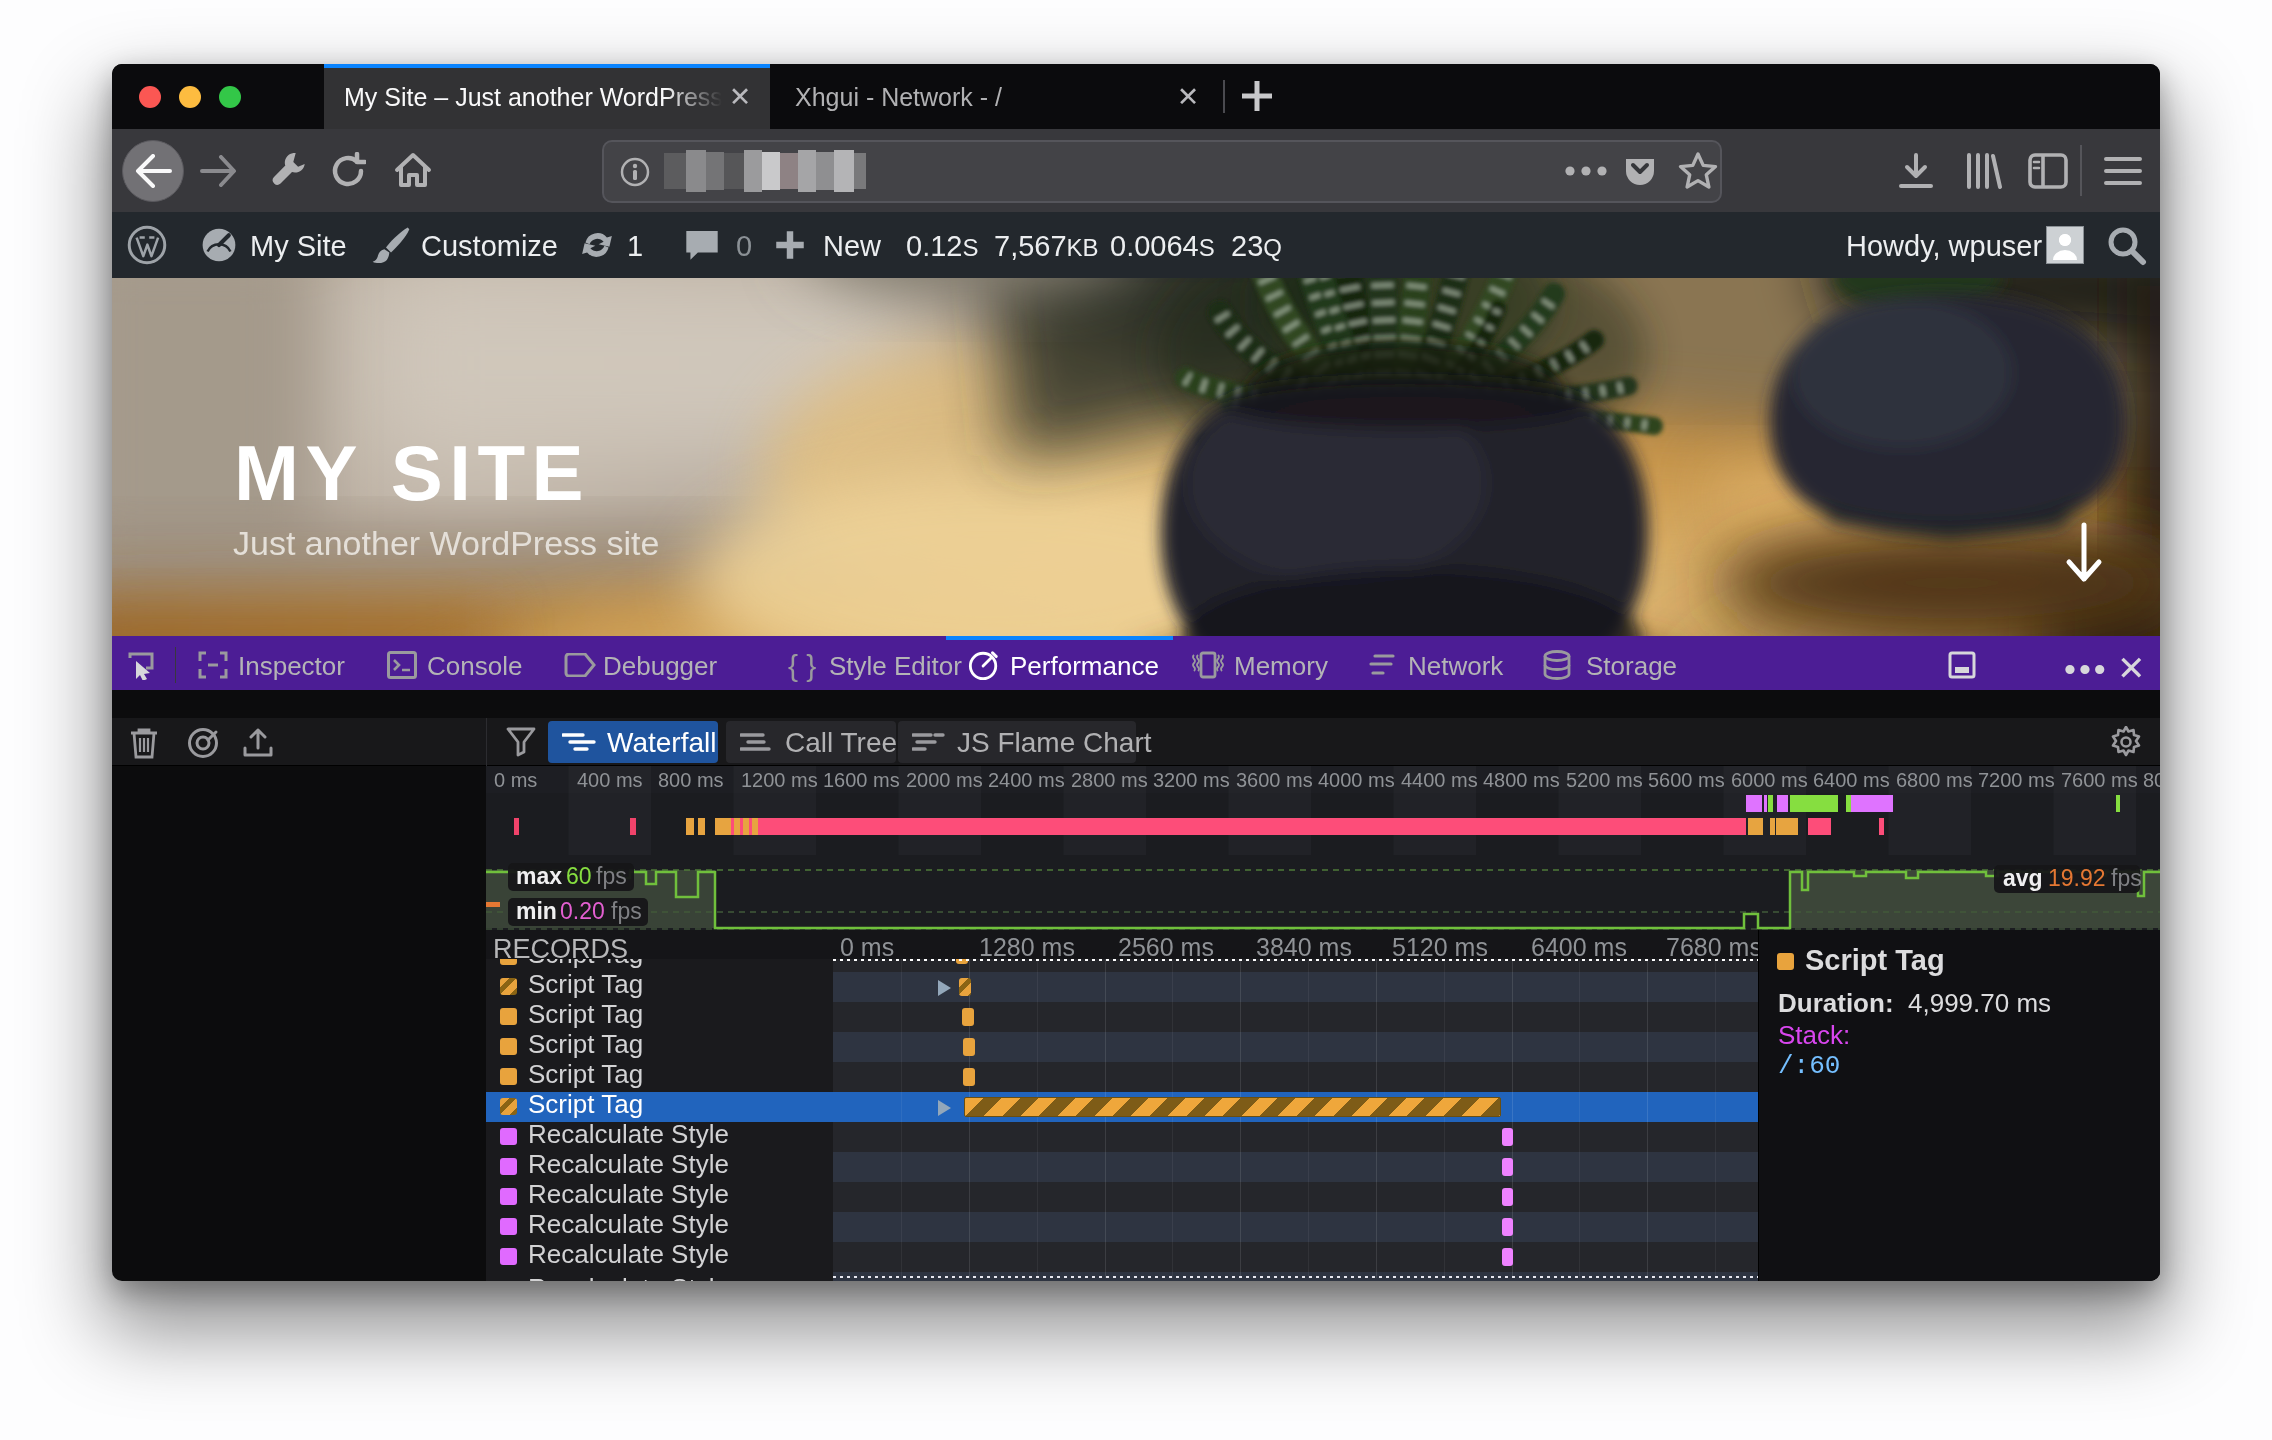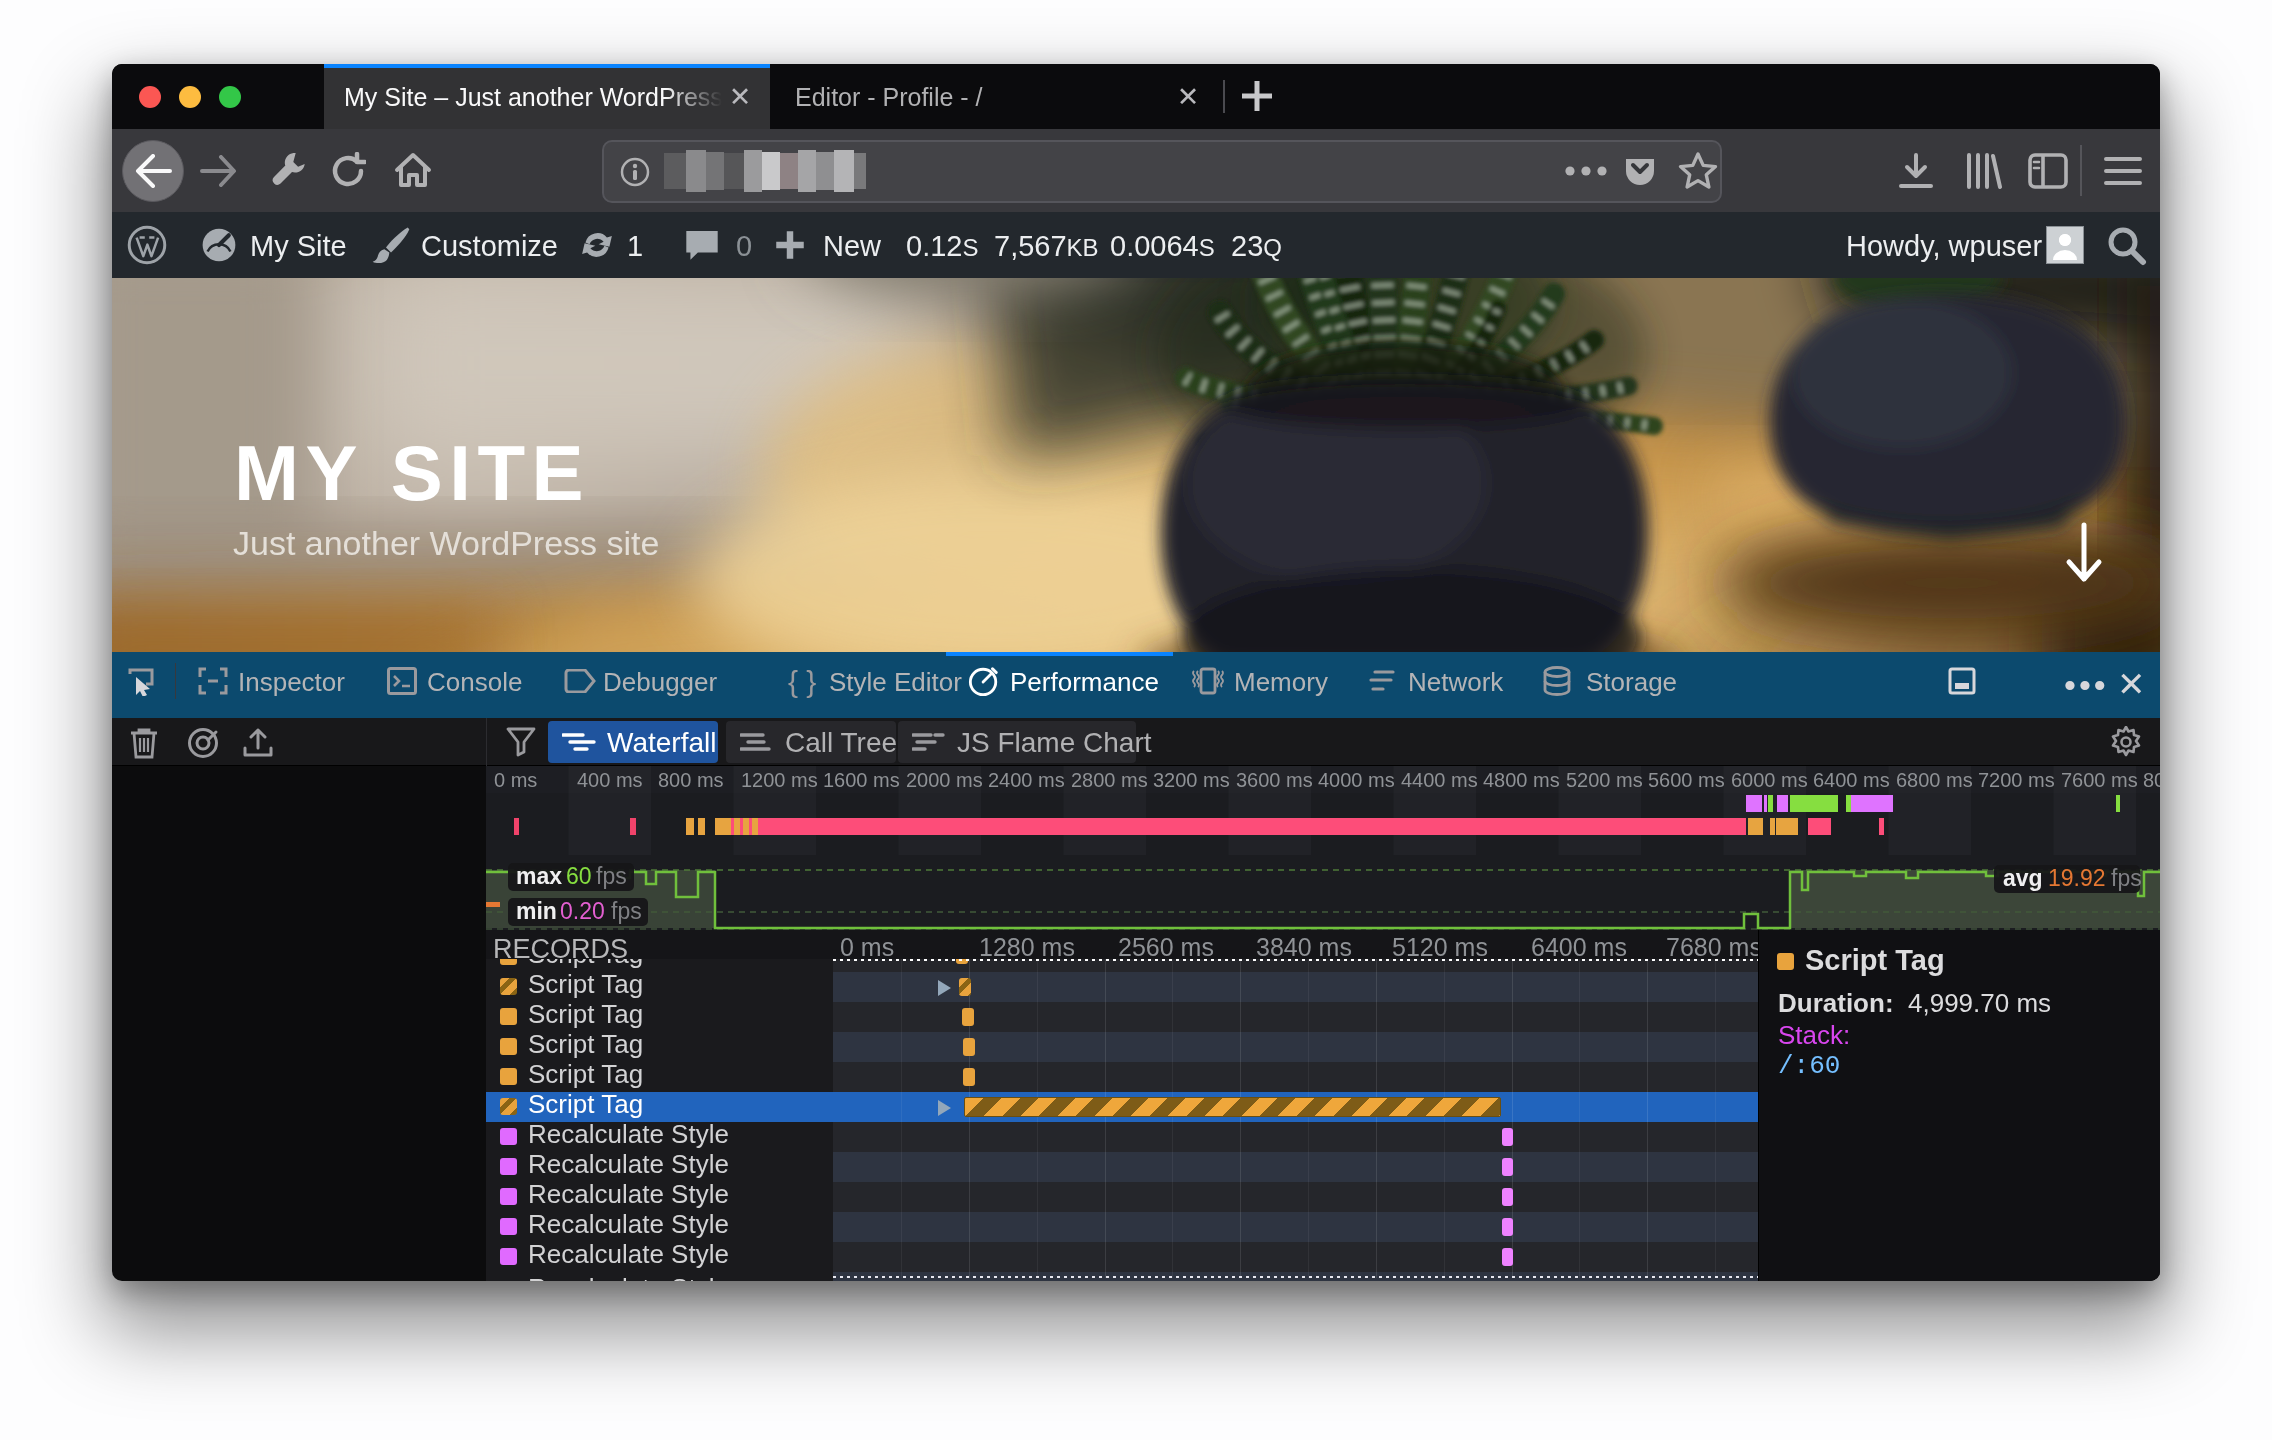--- a/index.html
+++ b/index.html
@@ -21,21 +21,21 @@
   #navbar{position:absolute;left:0;top:65px;width:2048px;height:83px;background:#38383c;}
   #urlbar{position:absolute;left:490px;top:11px;width:1120px;height:63px;background:#434347;
     border:2px solid #55555b;border-radius:10px;}
   
   #adminbar{position:absolute;left:0;top:148px;width:2048px;height:66px;background:#23282d;
     color:#eceef0;font-size:29px;}
   #adminbar .t{position:absolute;top:0;height:66px;line-height:68px;white-space:nowrap;}
   
   #hero{position:absolute;left:0;top:214px;width:2048px;height:382px;overflow:hidden;background:#8f7a58;}
   
-  #dtt{position:absolute;left:0;top:588px;width:2048px;height:67px;background:#0c4a6e;color:#b4b4b6;font-size:26px;}
+  #dtt{position:absolute;left:0;top:572px;width:2048px;height:54px;background:#4c1d95;color:#b4b4b6;font-size:26px;}
   #dtt .t{position:absolute;top:0;height:58px;line-height:60px;white-space:nowrap;}
   #dtb{position:absolute;left:0;top:654px;width:2048px;height:48px;background:#18181a;
     border-bottom:1px solid #000;color:#b1b1b3;font-size:27px;}
   #sidebar{position:absolute;left:0;top:702px;width:374px;height:515px;background:#111113;
     border-right:1px solid #000;}
   #recbox{position:absolute;left:0;top:1px;width:366px;height:101px;background:#1f61b5;color:#fff;}
   #tl{position:absolute;left:374px;top:702px;width:1674px;height:164px;background:#1b1c20;}
   #records{position:absolute;left:374px;top:866px;width:1674px;height:351px;background:#18181a;overflow:hidden;}
   .ricon{position:absolute;left:14px;width:17px;height:17px;border-radius:3px;}
   .io{background:#e8a33d;}
@@ -55,21 +55,21 @@
   <div id="tabbar">
     <div class="light" style="left:27px;background:#fb5753"></div>
     <div class="light" style="left:67px;background:#fdbc40"></div>
     <div class="light" style="left:107px;background:#33c748"></div>
     <div id="tab1"></div>
       <div id="tab1b"></div>
     <div class="tabtitle" style="left:232px;width:378px;overflow:hidden;
       -webkit-mask-image:linear-gradient(to right,#000 85%,transparent 100%);
       mask-image:linear-gradient(to right,#000 85%,transparent 100%)">My Site – Just another WordPress site</div>
     <div class="tabx" style="left:613px">✕</div>
-    <div class="tabtitle" style="left:683px;color:#b1b1b3">Editor - Profile - /</div>
+    <div class="tabtitle" style="left:683px;color:#b1b1b3">Xhgui - Network - /</div>
     <div class="tabx" style="left:1061px">✕</div>
     <div class="abs" style="left:1111px;top:16px;width:2px;height:33px;background:#4a4a4f"></div>
     <svg class="abs" style="left:1128px;top:15px" width="34" height="34" viewBox="0 0 34 34">
       <path d="M17 2 v30 M2 17 h30" stroke="#c8c8ca" stroke-width="5"></path>
     </svg>
   </div>
 
   <div id="navbar">
 
     <div class="abs" style="left:10px;top:11px;width:62px;height:62px;border-radius:50%;background:#727175;border:1px solid #5a595e"></div>

